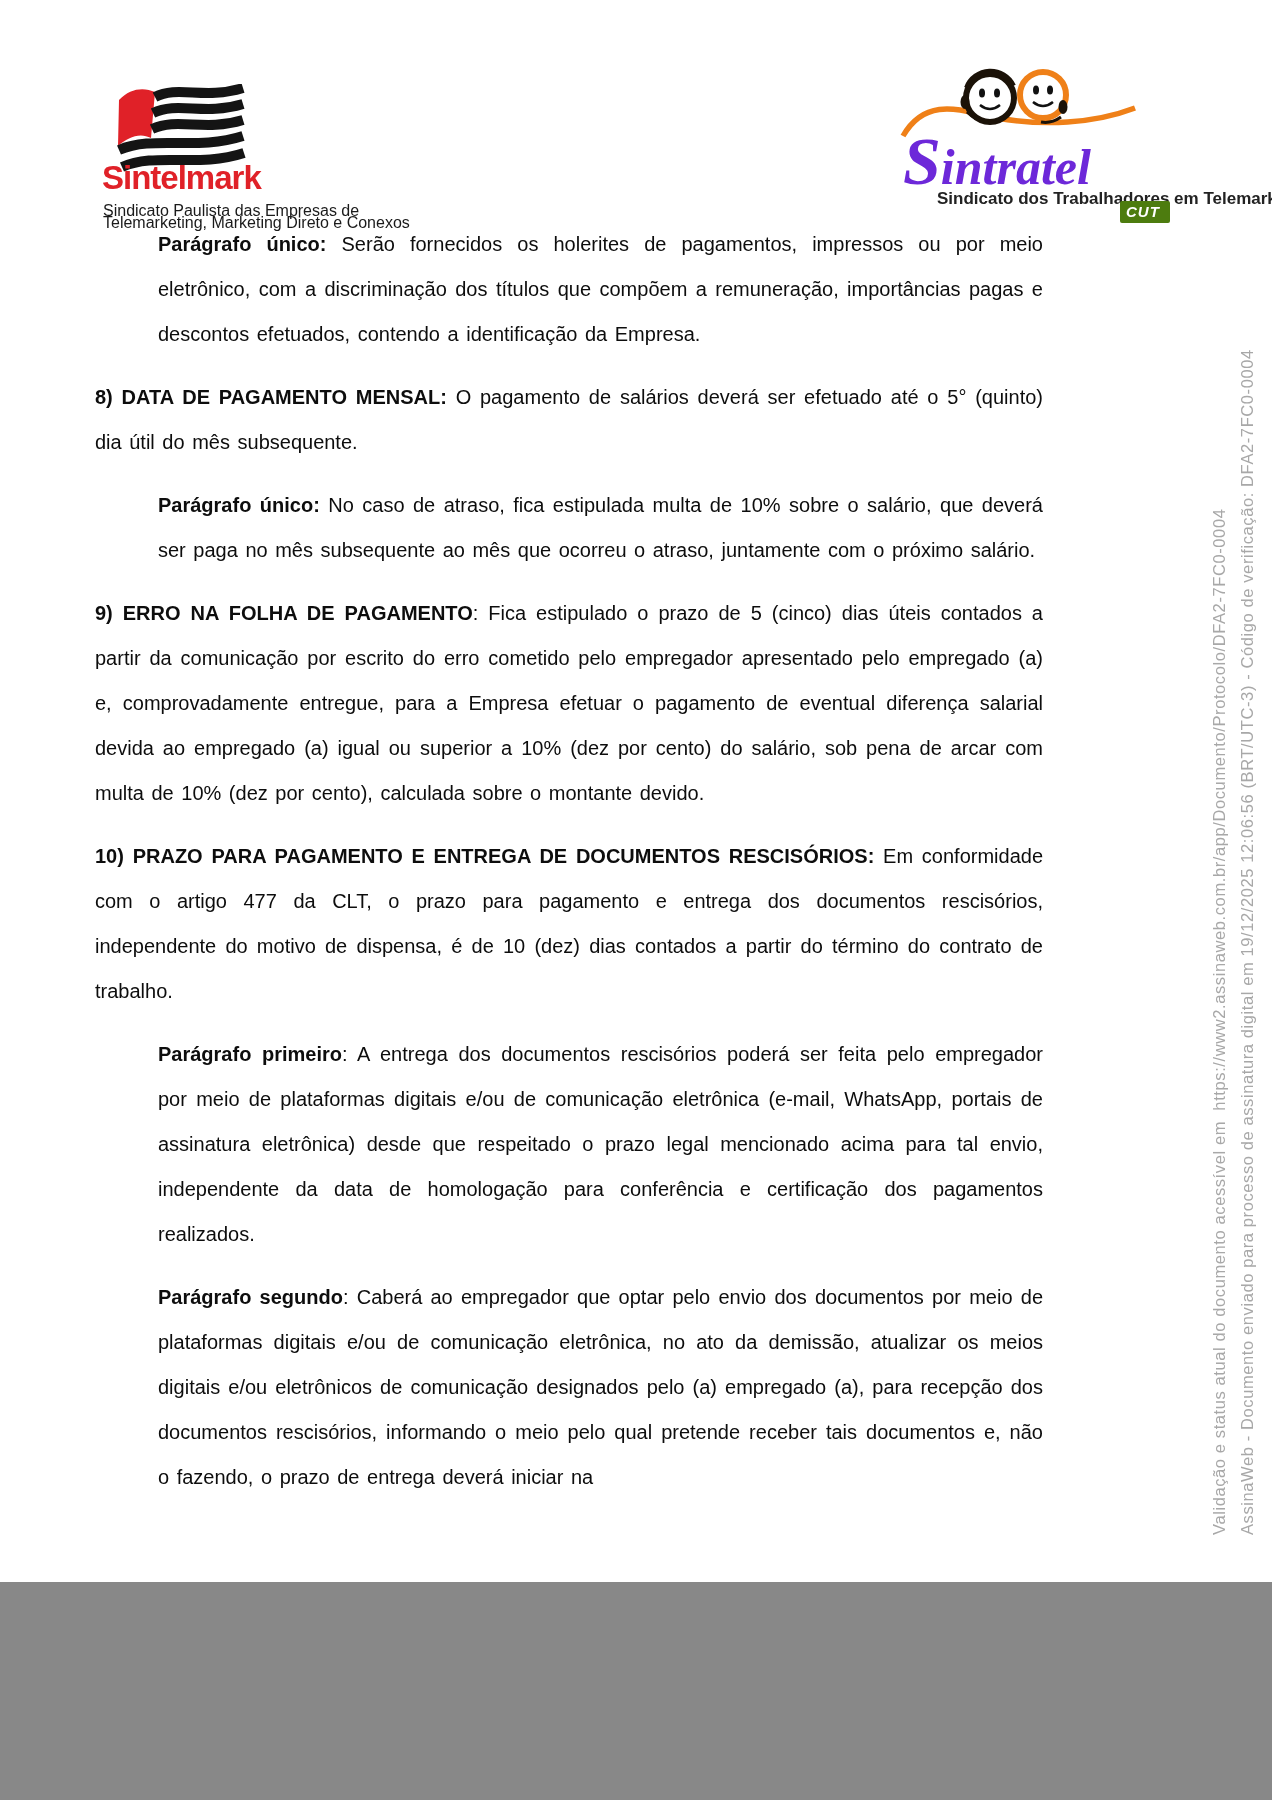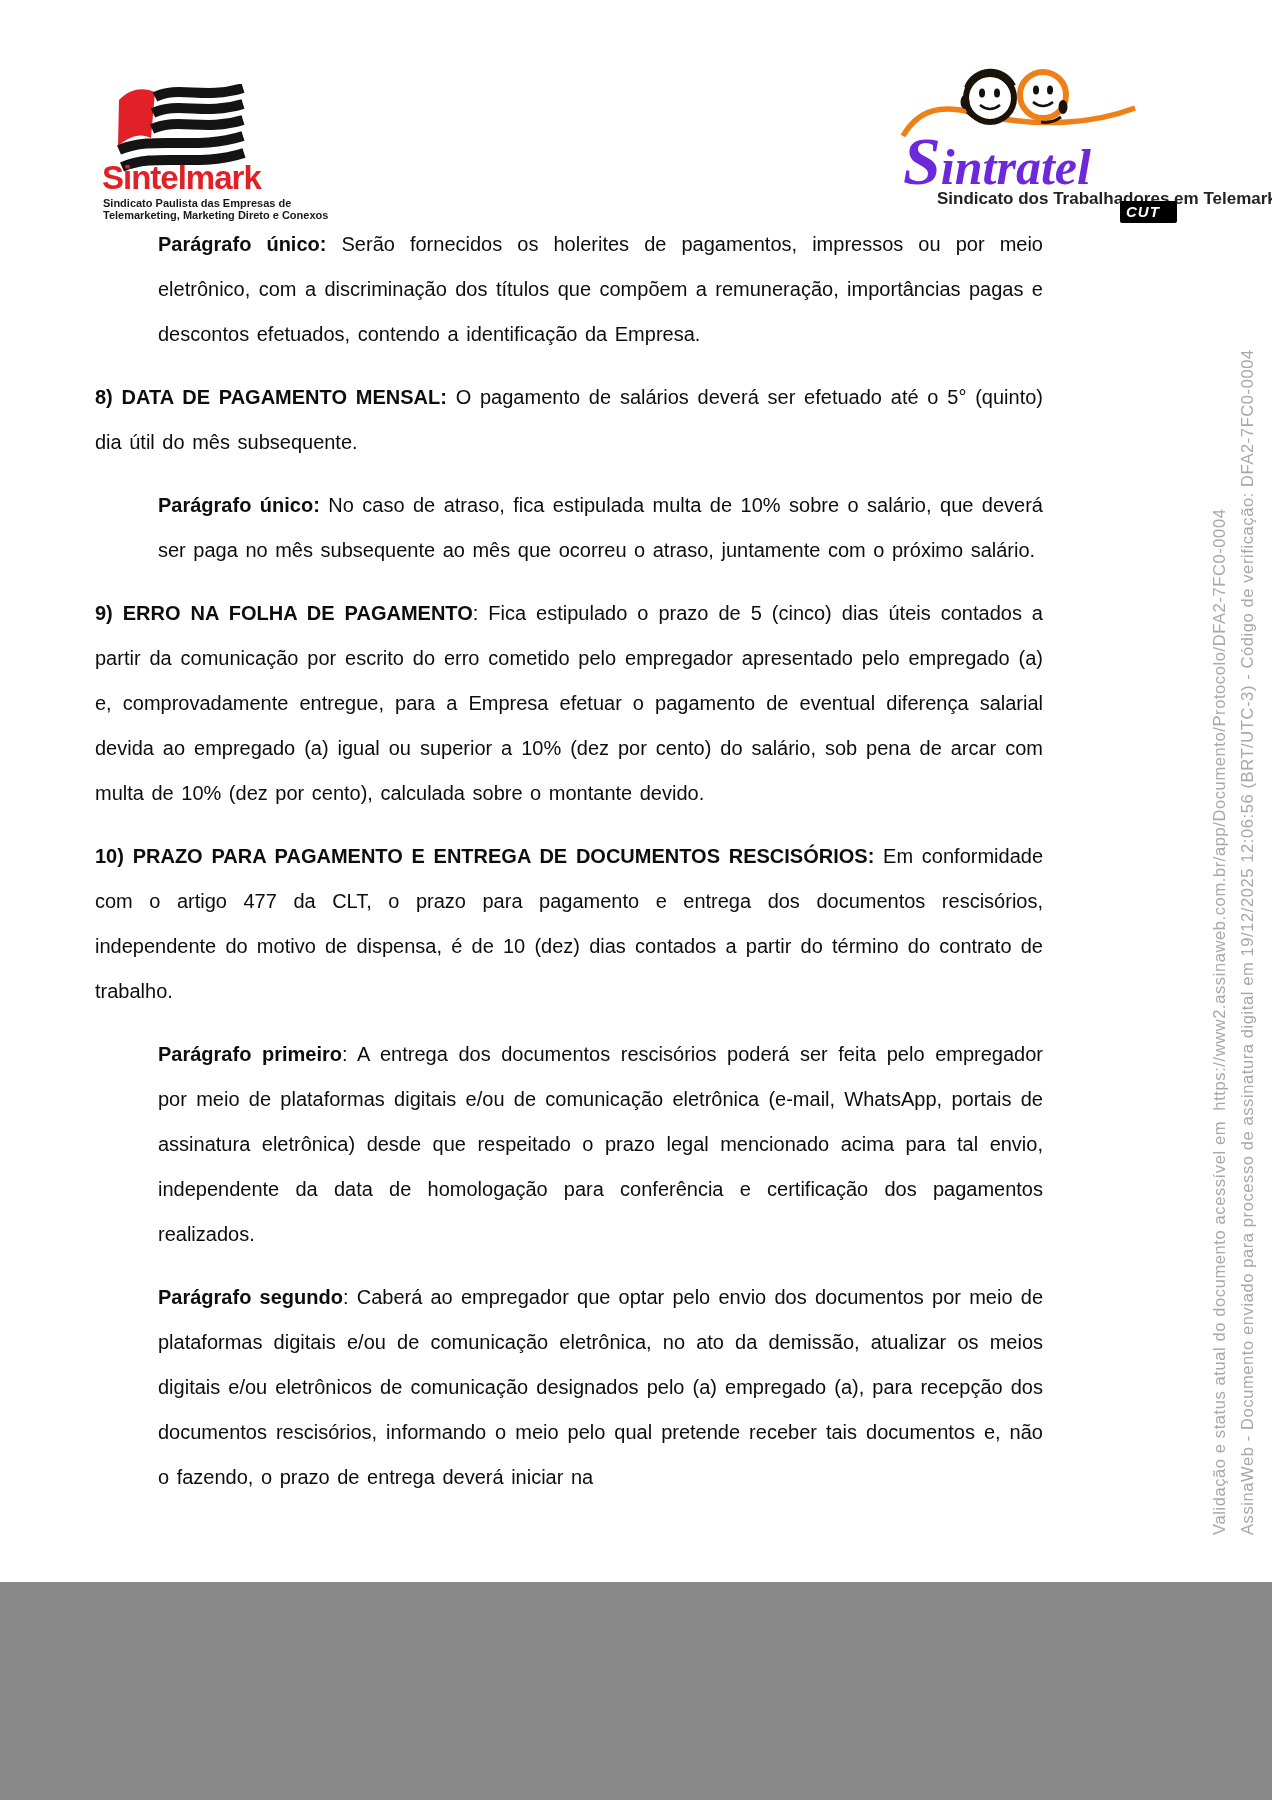--- a/index.html
+++ b/index.html
@@ -10,39 +10,39 @@
   }
   
   .logo-sintelmark{position:absolute;left:100px;top:84px;width:230px;height:140px;}
   .slm-flag{position:absolute;left:16px;top:0;}
   .slm-brand{
     position:absolute;left:2px;top:76px;font-size:33px;font-weight:800;
     letter-spacing:-1px;line-height:36px;color:#e02128;
     font-family:"Liberation Sans", sans-serif;
   }
   .slm-tagline{
-    position:absolute;left:3px;top:114px;font-size:11px;line-height:11.5px;
-    font-weight:bold;color:#1a1a1a;white-space:nowrap;
+    position:absolute;left:3px;top:121px;font-size:16px;line-height:11.5px;
+    font-weight:normal;color:#1a1a1a;white-space:nowrap;
   }
   .logo-sintratel{position:absolute;left:893px;top:62px;width:280px;height:165px;}
   .stl-faces{position:absolute;left:0;top:0;}
   .stl-brand{
     position:absolute;left:10px;top:64px;color:#6d28d9;
     font-family:"Liberation Serif", serif;font-style:italic;font-weight:bold;
     font-size:50px;line-height:70px;white-space:nowrap;
   }
   .stl-brand .big-s{font-size:68px;}
   .stl-tagline{
     position:absolute;left:44px;top:127px;font-size:17px;font-weight:bold;
     color:#222;white-space:nowrap;
   }
   .cut-badge{
-    position:absolute;left:227px;top:139px;background:#000000;color:#fff;
+    position:absolute;left:227px;top:139px;background:#4d7c0f;color:#fff;
     font-weight:bold;font-style:italic;font-size:15px;line-height:20px;
-    padding:1px 17px 1px 6px;border-radius:2px;letter-spacing:1px;
+    padding:1px 10px 1px 6px;border-radius:2px;letter-spacing:1px;
   }
   
   .content{
     position:absolute;left:95px;top:222px;width:948px;
     font-size:20px;line-height:45px;text-align:justify;word-spacing:2px;
     color:#0d0d0d;
   }
   .para{margin:0 0 18px 0;}
   .para.indent{padding-left:63px;}
   .lead{font-weight:bold;}

